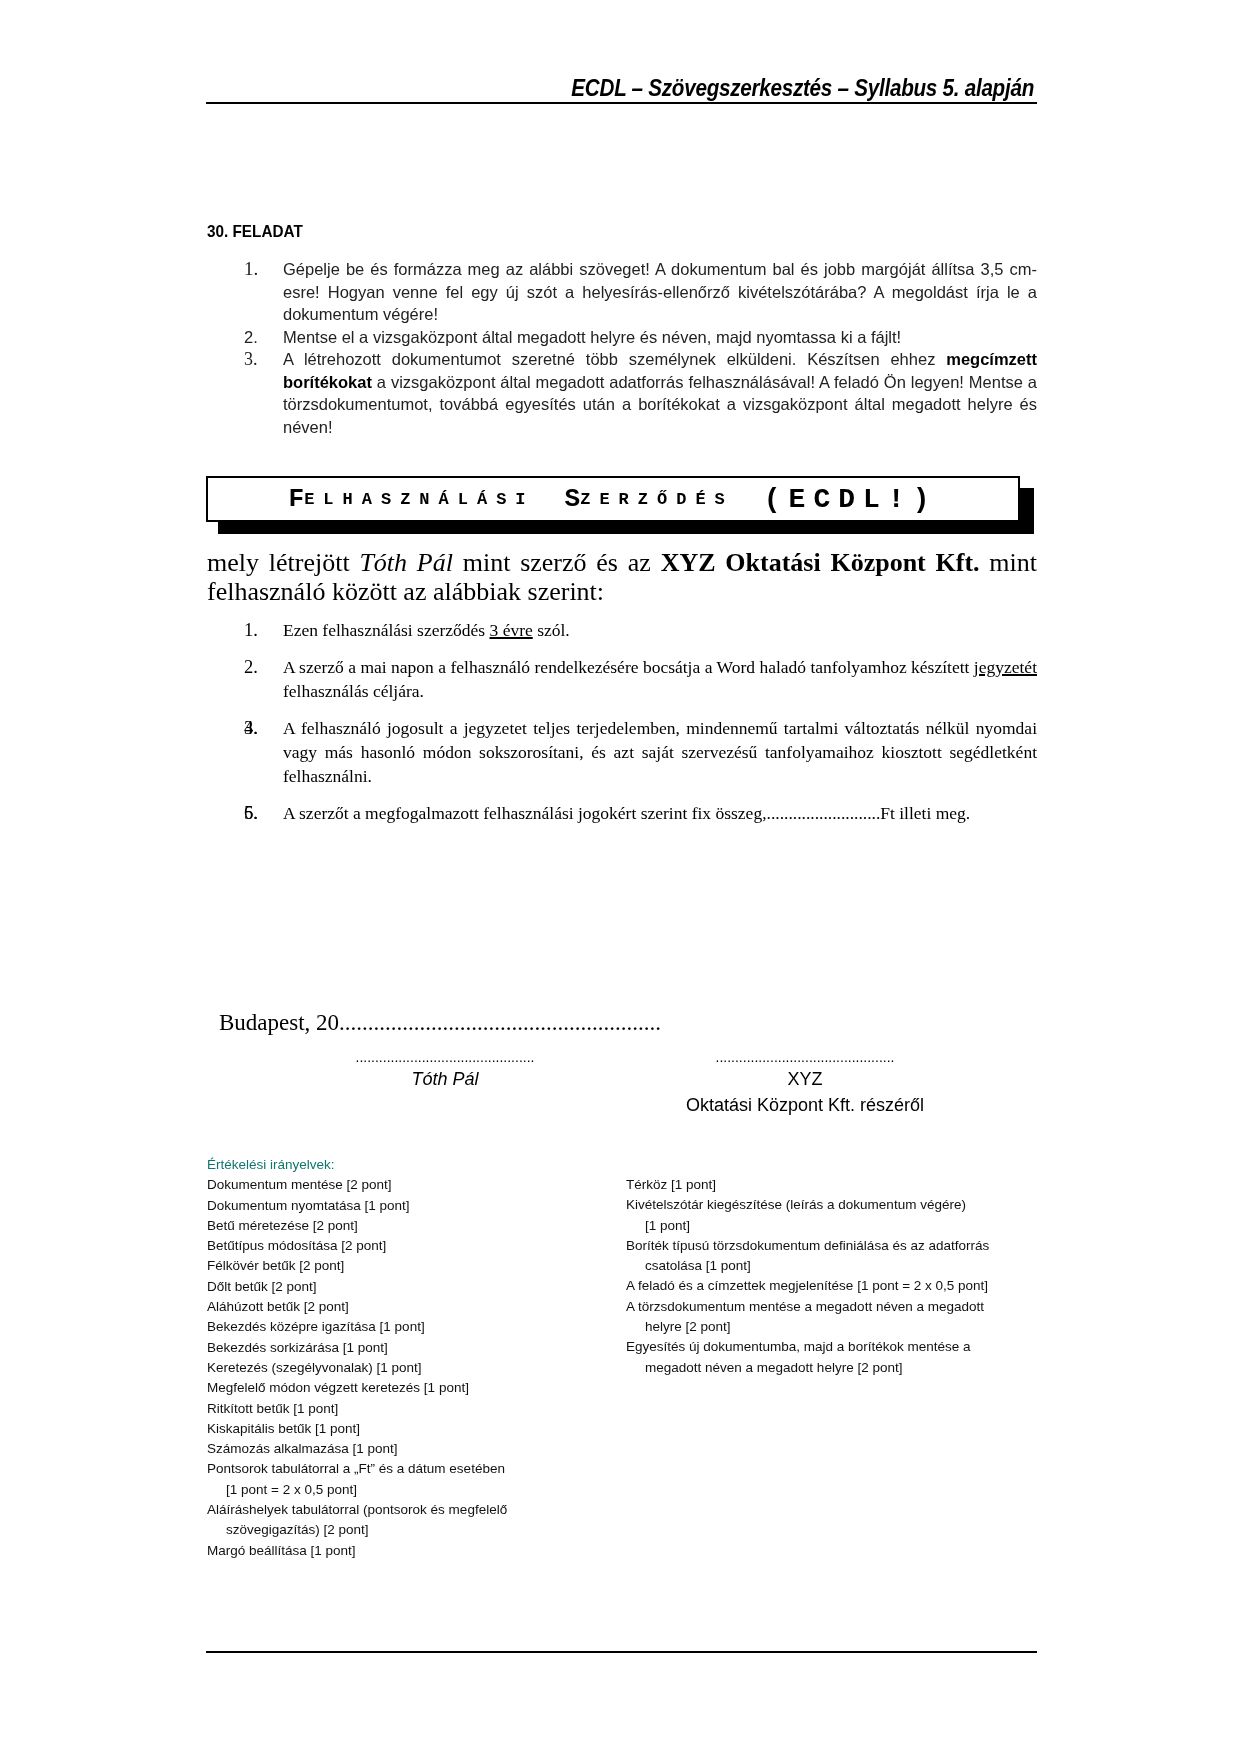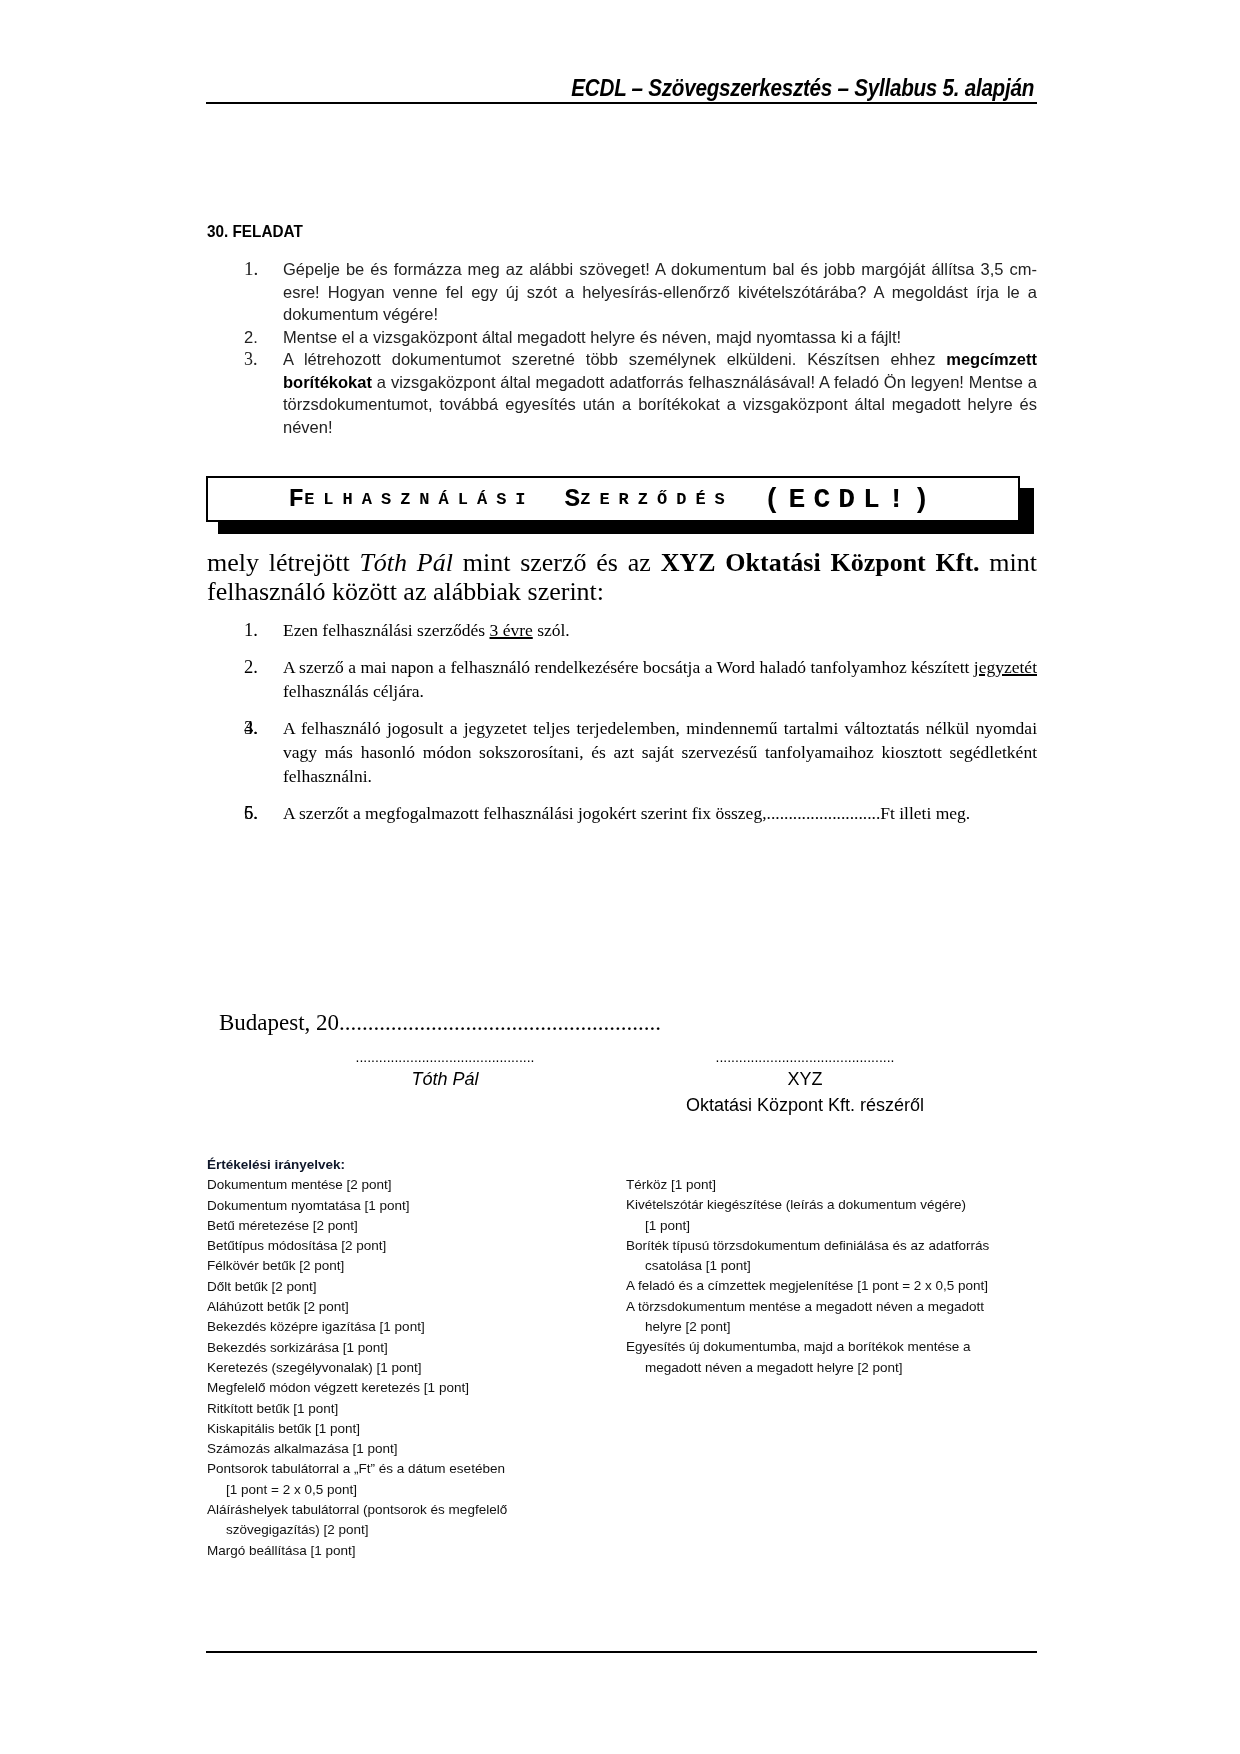--- a/index.html
+++ b/index.html
@@ -67,21 +67,21 @@
   .sig-name { line-height: 26px; }
   .sig-left .sig-name { font-style: italic; }
 
   
   .eval {
     position: absolute; font-family: "Liberation Sans", sans-serif; font-size: 13.5px; line-height: 20.3px;
     color: #111;
   }
   .eval-left { left: 207px; top: 1155px; width: 400px; }
   .eval-right { left: 626px; top: 1175px; width: 420px; }
-  .eval-heading { font-weight: bold; color: #0f172a; }
+  .eval-heading { font-weight: normal; color: #0f766e; }
   .eval-line { white-space: nowrap; }
   .eval-line.indent { padding-left: 19px; }
 
   
   .footer-rule { position: absolute; left: 206px; top: 1651px; width: 831px; height: 2px; background: #000; }
   .page-number {
     position: absolute; left: 0; width: 1240px; top: 1662px; text-align: center;
     font-family: "Liberation Sans", sans-serif; font-size: 16px; font-weight: bold;
   }
   .page-number span { display: inline-block; transform: scaleX(0.85); }

